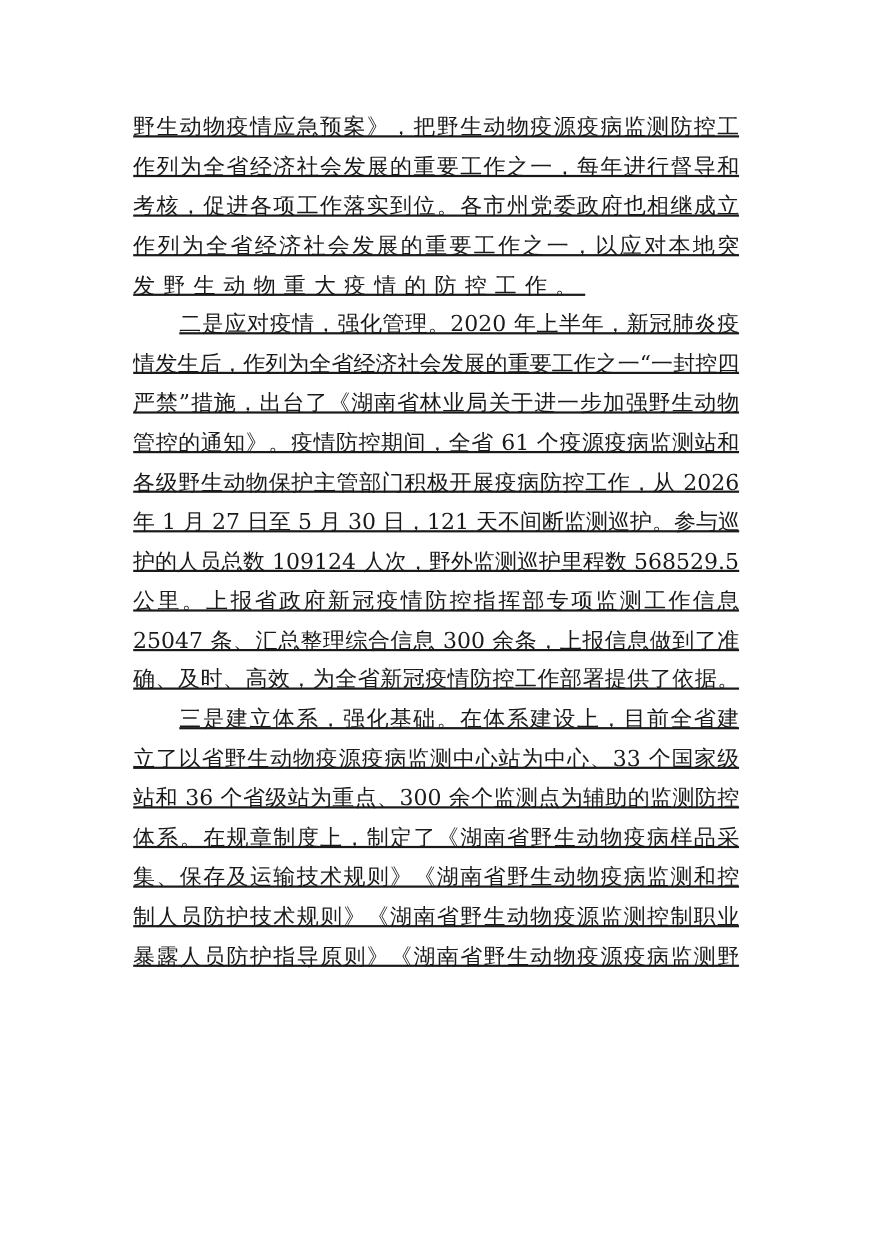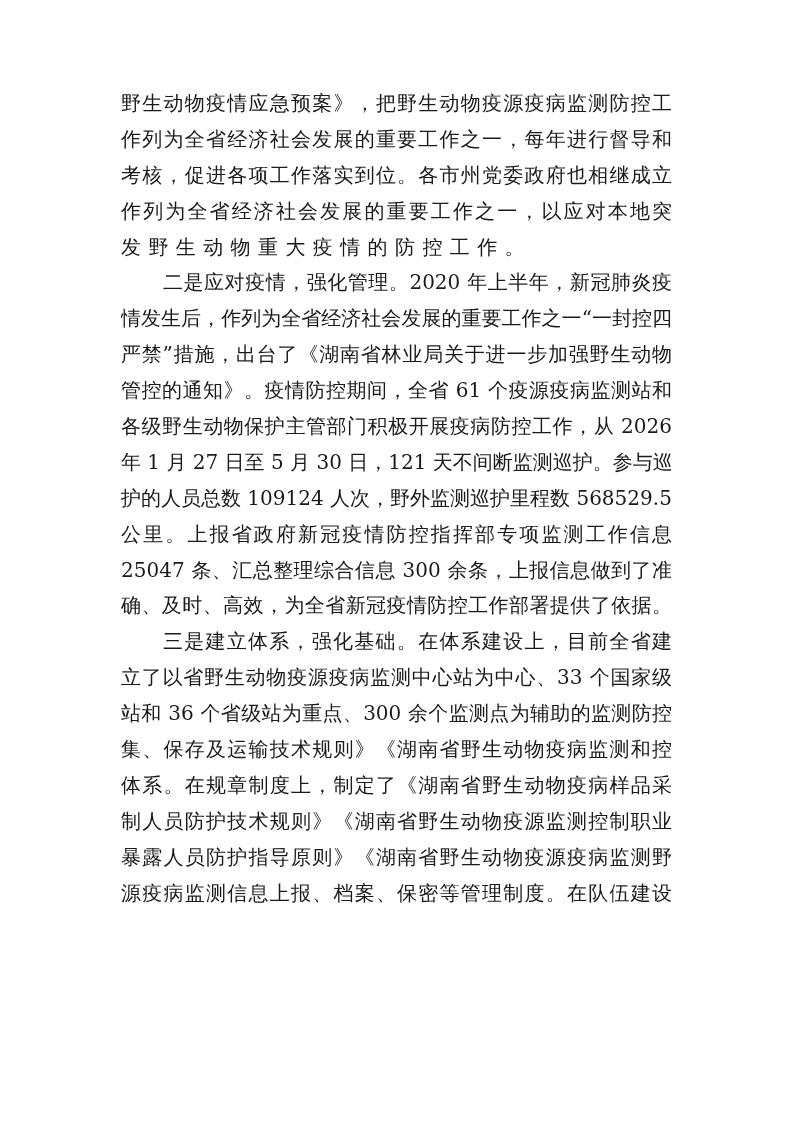--- a/index.html
+++ b/index.html
@@ -19,22 +19,23 @@
       position: absolute;
       left: 0;
       top: 0;
       width: 793px;
       height: 1122px;
       background: #ffffff;
     }
     .body-text {
       position: absolute;
       left: 121px;
-      top: 86px;
+      top: 98px;
       width: 551px;
+      text-decoration: underline;
     }
     .line {
       display: block;
       height: 35.9px;
       line-height: 35.9px;
       font-size: 20px;
       white-space: nowrap;
       text-align: justify;
       text-align-last: justify;
       text-justify: inter-character;
@@ -73,21 +74,20 @@
       <span class="line">护的人员总数 109124 人次，野外监测巡护里程数 568529.52</span>
       <span class="line">公里。上报省政府新冠疫情防控指挥部专项监测工作信息</span>
       <span class="line">25047 条、汇总整理综合信息 300 余条，上报信息做到了准</span>
       <span class="line">确、及时、高效，为全省新冠疫情防控工作部署提供了依据。</span>
     </div>
 
     <div>
       <span class="line indent">三是建立体系，强化基础。在体系建设上，目前全省建</span>
       <span class="line">立了以省野生动物疫源疫病监测中心站为中心、33 个国家级</span>
       <span class="line">站和 36 个省级站为重点、300 余个监测点为辅助的监测防控</span>
+      <span class="line">体系。在规章制度上，制定了《湖南省野生动物疫病样品采</span>
       <span class="line">集、保存及运输技术规则》《湖南省野生动物疫病监测和控</span>
-      <span class="line">体系。在规章制度上，制定了《湖南省野生动物疫病样品采</span>
       <span class="line">制人员防护技术规则》《湖南省野生动物疫源监测控制职业</span>
       <span class="line">暴露人员防护指导原则》《湖南省野生动物疫源疫病监测野</span>
-      <span class="line">源疫病监测信息上报、档案、保密等管理制度。在队伍建设</span>
     </div>
 
   </div>
 </div>
 
 </body></html>

